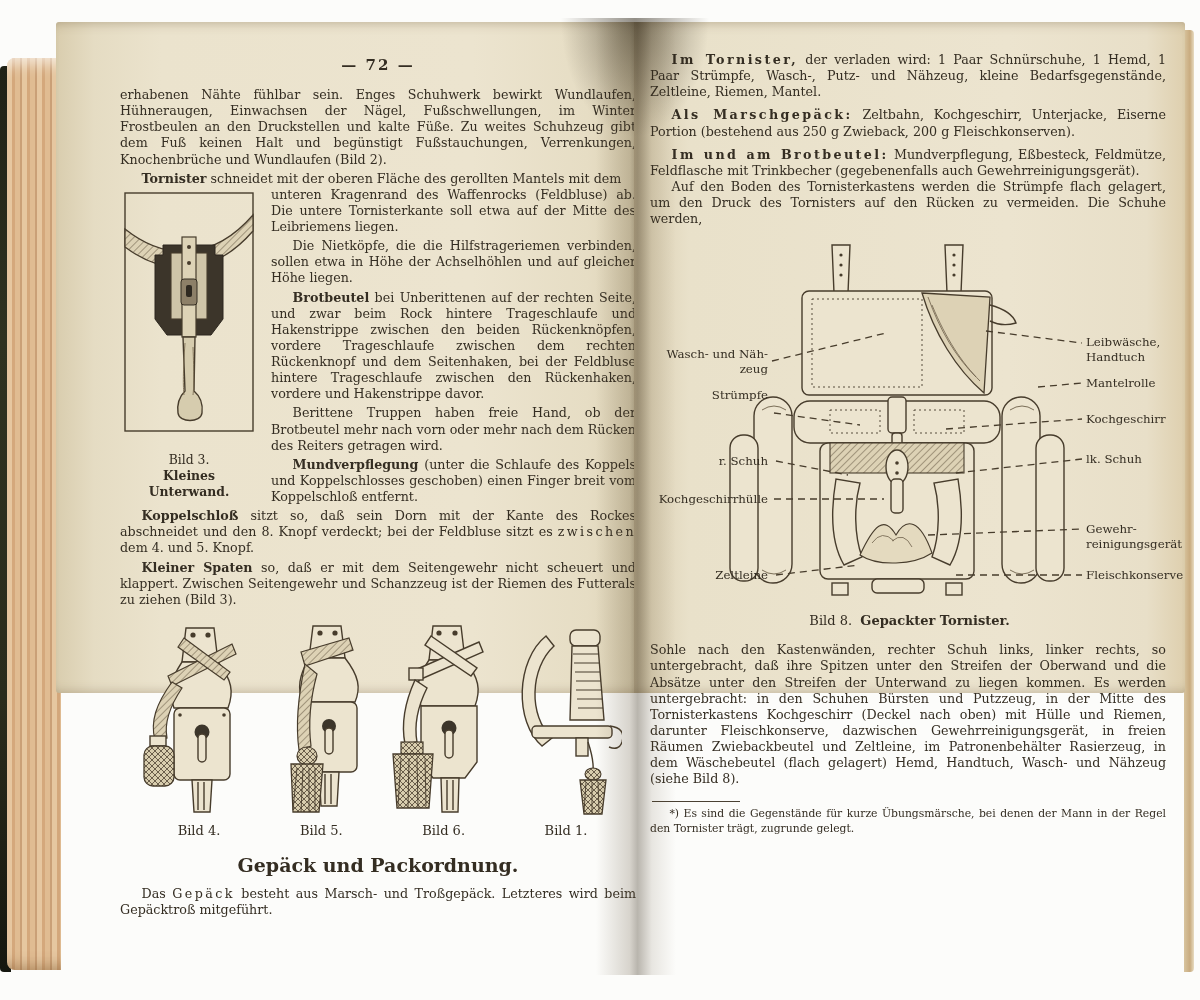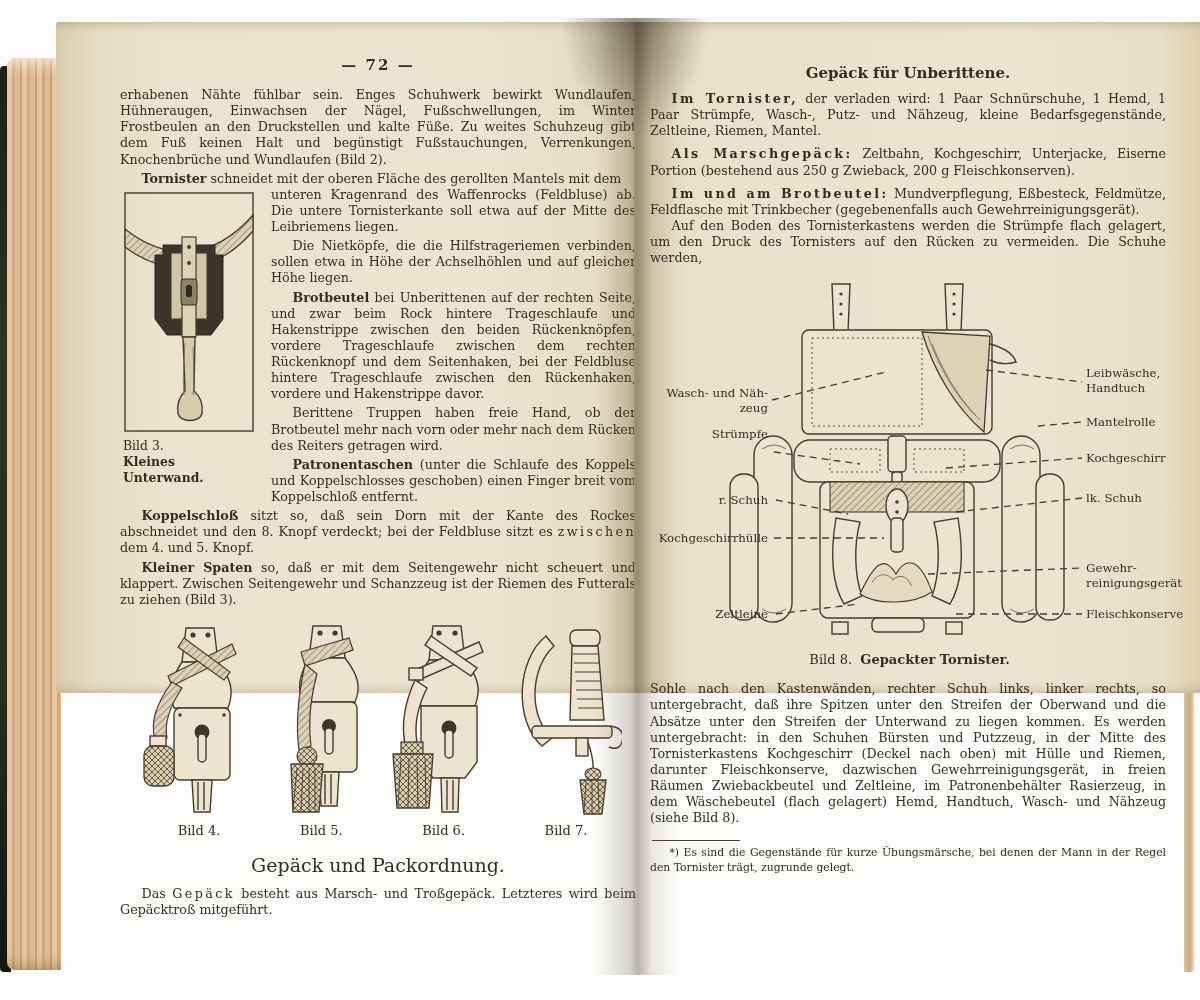--- a/index.html
+++ b/index.html
@@ -7,21 +7,21 @@
        font-family:"DejaVu Serif","Liberation Serif",serif;color:#342d22;}
   .stage{position:absolute;inset:0;}
   
   .cover-edge{position:absolute;left:0;top:66px;width:11px;height:906px;background:linear-gradient(180deg,#1f2116,#2f3220 30%,#2a2c1c 70%,#15170f);border-radius:4px 0 0 4px;}
   .page-edge-stack{position:absolute;left:7px;top:58px;width:54px;height:912px;
      background:repeating-linear-gradient(90deg,#e6c7a0 0 5px,#d4a87c 5px 8px,#e0bc92 8px 13px,#caa077 13px 15px);
      border-radius:8px 0 0 8px;box-shadow:inset 0 18px 14px -12px rgba(255,255,255,.65), inset 0 -16px 14px -12px rgba(120,80,40,.45);}
   .right-edge-strip{position:absolute;left:1184px;top:30px;width:10px;height:942px;
      background:linear-gradient(90deg,#d8c49e,#c8ab7f 60%,#e8dcc2);border-radius:0 4px 4px 0;}
   
-  .page{position:absolute;top:22px;height:671px;padding-left:16px;}
+  .page{position:absolute;top:22px;height:671px;}
   .page-left{left:56px;width:578px;border-radius:3px 0 0 3px;
      background:linear-gradient(90deg,#d9cdae 0,#e5dcc3 38px,#ebe3cd 105px,#ece4cf 72%,#e6ddc4 92%,#dcd1b3 100%);
      box-shadow:inset 0 10px 12px -10px rgba(110,90,60,.45), inset 0 -10px 12px -10px rgba(110,90,60,.4);}
   .page-right{left:634px;width:551px;border-radius:0 3px 3px 0;
      background:linear-gradient(90deg,#c9bb9c 0,#ddd2b6 16px,#e9e1ca 55px,#ece4cf 68%,#e8dfc8 93%,#decfae 100%);
      box-shadow:inset 0 10px 12px -10px rgba(110,90,60,.45), inset 0 -10px 12px -10px rgba(110,90,60,.4);}
   .gutter-shade{position:absolute;left:596px;top:22px;width:80px;height:953px;pointer-events:none;
      background:linear-gradient(90deg,rgba(86,70,44,0) 0,rgba(86,70,44,.22) 42%,rgba(56,45,26,.34) 52%,rgba(86,70,44,.12) 70%,rgba(86,70,44,0) 100%);}
   .gutter-top{position:absolute;left:560px;top:18px;width:150px;height:120px;pointer-events:none;
      background:radial-gradient(ellipse at 50% 0,rgba(40,32,18,.5),rgba(40,32,18,0) 70%);}
@@ -30,25 +30,25 @@
   .rp-content{position:absolute;left:16px;top:30px;width:516px;}
   .pageno{text-align:center;font-weight:700;font-size:15px;letter-spacing:2px;margin-bottom:13px;}
   p.body{font-size:12.7px;line-height:1.27;text-align:justify;margin:0;text-rendering:optimizeLegibility;}
   p.ind{text-indent:1.7em;}
   p.mt{margin-top:3px;}
   b.lead{font-weight:700;}
   .sp{letter-spacing:2.4px;}
   .wrapzone::after{content:"";display:block;clear:both;}
   figure.fig3{float:left;width:132px;margin:4px 16px 4px 3px;}
   figure{margin:0;padding:0;}
-  .fig3 figcaption{text-align:left;font-size:12.4px;line-height:1.3;margin-top:5px;}
+  .fig3 figcaption{text-align:center;font-size:12.4px;line-height:1.3;margin-top:19px;}
   .figrow{display:flex;justify-content:space-between;align-items:flex-end;padding:0 14px 0 20px;margin-top:14px;}
   .figitem{text-align:center;}
   .figitem figcaption{font-size:13px;margin-top:3px;}
-  h2.gep{text-align:center;font-size:19px;font-weight:400;margin:16px 0 10px;}
+  h2.gep{text-align:center;font-size:19px;font-weight:700;margin:16px 0 10px;}
   h3.rh{text-align:center;font-size:15px;font-weight:700;margin:12px 0 9px;}
   .fig8wrap{position:relative;width:551px;height:372px;margin:8px 0 0 -16px;}
   .fig8label{position:absolute;font-size:11.8px;line-height:1.22;white-space:pre-line;}
   .lab-l{left:0;width:134px;text-align:right;}
   .lab-r{left:452px;width:100px;text-align:left;}
   .fig8cap{width:551px;margin-left:-16px;text-align:center;font-size:13px;margin-top:6px;}
   .fnrule{width:88px;border-top:1.4px solid #4a4133;margin:14px 0 5px 2px;}
   p.foot{font-size:10.8px;line-height:1.35;text-align:justify;text-indent:1.8em;margin:0;}
   svg{display:block;}
   .ink{stroke:#473c2c;fill:none;stroke-width:1.4;}
@@ -100,21 +100,21 @@
           <figcaption>
             <span>Bild 3.</span><br>
             <b>Kleines Unterwand.</b>
           </figcaption>
         </figure>
 
         <p class="body">unteren Kragenrand des Waffenrocks (Feldbluse) ab. Die untere Tornisterkante soll etwa auf der Mitte des Leibriemens liegen.</p>
         <p class="body ind mt">Die Nietköpfe, die die Hilfstrageriemen verbinden, sollen etwa in Höhe der Achselhöhlen und auf gleicher Höhe liegen.</p>
         <p class="body ind mt"><b class="lead">Brotbeutel</b><span> bei Unberittenen auf der rechten Seite, und zwar beim Rock hintere Trageschlaufe und Hakenstrippe zwischen den beiden Rückenknöpfen, vordere Trageschlaufe zwischen dem rechten Rückenknopf und dem Seitenhaken, bei der Feldbluse hintere Trageschlaufe zwischen den Rückenhaken, vordere und Hakenstrippe davor.</span></p>
         <p class="body ind mt">Berittene Truppen haben freie Hand, ob der Brotbeutel mehr nach vorn oder mehr nach dem Rücken des Reiters getragen wird.</p>
-        <p class="body ind mt"><b class="lead">Patronentaschen</b><span> (unter die Schlaufe des Koppels und Koppelschlosses geschoben) einen Finger breit vom Koppelschloß entfernt.</span></p>
+        <p class="body ind mt"><b class="lead">Mundverpflegung</b><span> (unter die Schlaufe des Koppels und Koppelschlosses geschoben) einen Finger breit vom Koppelschloß entfernt.</span></p>
         <p class="body ind mt"><b class="lead">Koppelschloß</b><span> sitzt so, daß sein Dorn mit der Kante des Rockes abschneidet und den 8. Knopf verdeckt; bei der Feldbluse sitzt es </span><span class="sp">zwischen</span><span> dem 4. und 5. Knopf.</span></p>
       </div>
 
       <p class="body ind mt"><b class="lead">Kleiner Spaten</b><span> so, daß er mit dem Seitengewehr nicht scheuert und klappert. Zwischen Seitengewehr und Schanzzeug ist der Riemen des Futterals zu ziehen (Bild 3).</span></p>
 
       <div class="figrow">
         <figure class="figitem">
           <svg width="118" height="198" viewBox="0 0 118 198">
             <path d="M46,6 L74,6 L78,40 L42,40 Z" class="inkf"></path>
             <circle cx="53" cy="13" r="2.6" class="dot"></circle>
@@ -182,33 +182,32 @@
             <path d="M62,24 L88,24 L94,98 L60,98 Z" class="inkf"></path>
             <path d="M63,32 H89 M64,41 H90 M65,50 H90 M66,59 H91 M66,68 H92 M67,77 H92 M68,86 H93" stroke="#473c2c" stroke-width="1" fill="none"></path>
             <rect x="22" y="104" width="80" height="12" rx="4" class="inkf"></rect>
             <path d="M100,104 q16,2 12,16 q-3,9 -13,5" class="ink"></path>
             <rect x="66" y="116" width="12" height="18" class="inkf"></rect>
             <path d="M78,120 C 82,132 84,140 83,150" class="ink"></path>
             <ellipse cx="83" cy="152" rx="8" ry="6" fill="url(#xhatch)" stroke="#473c2c" stroke-width="1.1"></ellipse>
             <path d="M70,158 L96,158 L92,192 L74,192 Z" fill="url(#xhatch)" stroke="#473c2c" stroke-width="1.3"></path>
             <path d="M76,160 L74,190 M82,160 L82,192 M88,160 L89,190" stroke="#473c2c" stroke-width="0.9" fill="none"></path>
           </svg>
-          <figcaption>Bild 7.</figcaption>
+          <figcaption>Bild 1.</figcaption>
         </figure>
       </div>
 
       <h2 class="gep">Gepäck und Packordnung.</h2>
       <p class="body ind"><span>Das </span><span class="sp">Gepäck</span><span> besteht aus Marsch- und Troßgepäck. Letzteres wird beim Gepäcktroß mitgeführt.</span></p>
     </div>
   </div>
 
   <div class="page page-right">
     <div class="rp-content">
 
-      <h3 class="rh">Gepäck für Unberittene.</h3>
 
       <p class="body ind"><b class="lead sp">Im Tornister,</b><span> der verladen wird: 1 Paar Schnürschuhe, 1 Hemd, 1 Paar Strümpfe, Wasch-, Putz- und Nähzeug, kleine Bedarfsgegenstände, Zeltleine, Riemen, Mantel.</span></p>
       <p class="body ind" style="margin-top:7px"><b class="lead sp">Als Marschgepäck:</b><span> Zeltbahn, Kochgeschirr, Unterjacke, Eiserne Portion (bestehend aus 250 g Zwieback, 200 g Fleischkonserven).</span></p>
       <p class="body ind" style="margin-top:7px"><b class="lead sp">Im und am Brotbeutel:</b><span> Mundverpflegung, Eßbesteck, Feldmütze, Feldflasche mit Trinkbecher (gegebenenfalls auch Gewehrreinigungsgerät).</span></p>
 
       <p class="body ind">Auf den Boden des Tornisterkastens werden die Strümpfe flach gelagert, um den Druck des Tornisters auf den Rücken zu vermeiden. Die Schuhe werden,</p>
 
       <div class="fig8wrap">
         <svg width="551" height="372" viewBox="0 0 551 372" style="position:absolute;left:0;top:0">
 
@@ -270,21 +269,21 @@
           <path d="M322,238 L448,224" class="dash"></path>
           <path d="M294,300 L448,294" class="dash"></path>
           <path d="M322,340 L448,340" class="dash"></path>
         </svg>
         <span class="fig8label lab-l" style="top:112px">Wasch- und Näh-
 zeug</span>
         <span class="fig8label lab-l" style="top:153px">Strümpfe</span>
         <span class="fig8label lab-l" style="top:219px">r. Schuh</span>
         <span class="fig8label lab-l" style="top:257px">Kochgeschirrhülle</span>
         <span class="fig8label lab-l" style="top:333px">Zeltleine</span>
-        <span class="fig8label lab-r" style="top:92px">Leibwäsche,
+        <span class="fig8label lab-r" style="top:100px">Leibwäsche,
 Handtuch</span>
         <span class="fig8label lab-r" style="top:141px">Mantelrolle</span>
         <span class="fig8label lab-r" style="top:177px">Kochgeschirr</span>
         <span class="fig8label lab-r" style="top:217px">lk. Schuh</span>
         <span class="fig8label lab-r" style="top:287px">Gewehr-
 reinigungsgerät</span>
         <span class="fig8label lab-r" style="top:333px">Fleischkonserve</span>
       </div>
       <div class="fig8cap"><span>Bild 8.</span>&nbsp;&nbsp;<b>Gepackter Tornister.</b></div>
 

